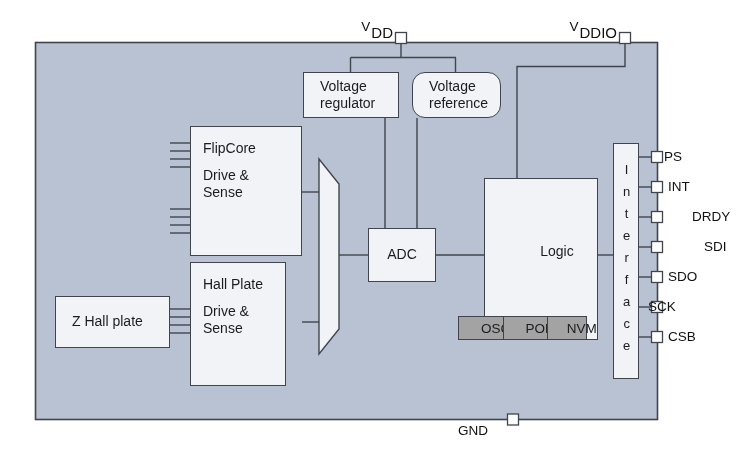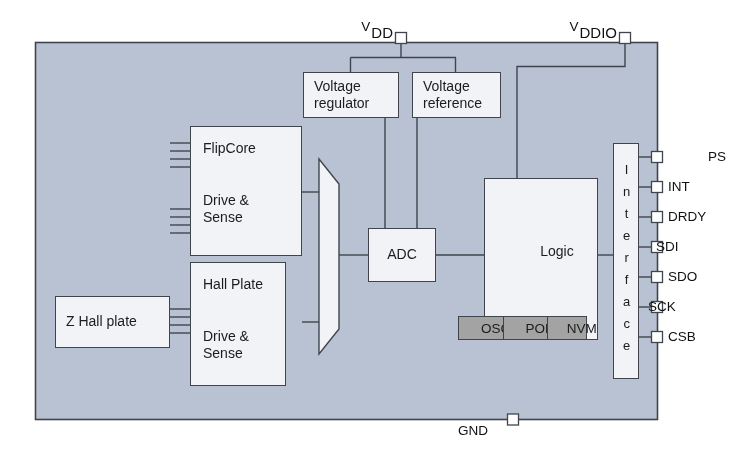--- a/index.html
+++ b/index.html
@@ -1,23 +1,23 @@
 <!DOCTYPE html>
 <html><head>
 <meta charset="utf-8">
 <style>
   html,body{margin:0;padding:0;background:#ffffff;font-family:"Liberation Sans",sans-serif;}
   #stage{position:relative;width:743px;height:449px;background:#ffffff;overflow:hidden;}
   #wires{position:absolute;left:0;top:0;z-index:1;}
   .box{position:absolute;z-index:2;background:#f1f3f7;border:1.4px solid #40454d;
        box-sizing:border-box;color:#1a1c1f;font-size:14px;line-height:1.25;}
   .box.center{display:flex;align-items:center;justify-content:center;text-align:center;}
-  .box.leftpad{display:flex;flex-direction:column;justify-content:center;padding-left:10px;}
+  .box.leftpad{display:flex;flex-direction:column;justify-content:center;padding-left:16px;}
   .ds-title{display:block;padding:13px 0 0 12px;}
-  .ds-sub{display:block;padding-left:12px;margin-top:34px;width:72px;}
+  .ds-sub{display:block;padding-left:12px;margin-top:9px;width:72px;}
   .subbox{position:absolute;z-index:3;background:#a3a3a3;border:1.4px solid #40454d;
           box-sizing:border-box;display:flex;align-items:center;justify-content:center;
           font-size:13.5px;color:#1a1c1f;padding-left:29px;}
   .vtext{display:flex;align-items:center;justify-content:center;
          writing-mode:vertical-lr;text-orientation:upright;letter-spacing:7px;
          font-size:13px;}
   .pinlabel{position:absolute;z-index:4;font-size:13.5px;color:#111;line-height:16px;}
   .pinlabel.right-align{text-align:right;}
   sub.ps{font-size:15px;position:relative;top:3px;left:1px;}
   .wrap95{width:98px;}
@@ -102,21 +102,21 @@
     <span class="ds-sub">Drive &amp; Sense</span>
   </div>
   <div class="box" style="left:190px;top:262px;width:96px;height:124px;">
     <span class="ds-title">Hall Plate</span>
     <span class="ds-sub">Drive &amp; Sense</span>
   </div>
 
   <div class="box leftpad" style="left:303px;top:72px;width:96px;height:46px;">
     <span style="width:70px;">Voltage regulator</span>
   </div>
-  <div class="box leftpad" style="left:412px;top:72px;width:89px;height:46px;">
+  <div class="box leftpad" style="left:412px;top:72px;width:89px;height:46px;border-radius:13px;">
     <span style="width:70px;">Voltage reference</span>
   </div>
 
   <div class="box center" style="left:368px;top:228px;width:68px;height:54px;">
     <span>ADC</span>
   </div>
 
   <div class="box" style="left:484px;top:178px;width:114px;height:162px;display:flex;justify-content:center;align-items:flex-start;padding-top:64px;padding-left:32px;">
     <span>Logic</span>
   </div>
@@ -138,27 +138,27 @@
     <span>V</span><sub class="ps">DD</sub>
   </div>
   <div class="pinlabel right-align" style="left:568px;top:19px;width:48px;">
     <span>V</span><sub class="ps">DDIO</sub>
   </div>
 
   <div class="pinlabel right-align" style="left:448px;top:423px;width:40px;">
     <span>GND</span>
   </div>
 
-  <div class="pinlabel" style="left:708px;top:149px;">
+  <div class="pinlabel" style="left:664px;top:149px;">
     <span>PS</span></div>
   <div class="pinlabel" style="left:668px;top:179px;">
     <span>INT</span></div>
-  <div class="pinlabel" style="left:668px;top:209px;">
+  <div class="pinlabel" style="left:692px;top:209px;">
     <span>DRDY</span></div>
-  <div class="pinlabel" style="left:656px;top:239px;">
+  <div class="pinlabel" style="left:704px;top:239px;">
     <span>SDI</span></div>
   <div class="pinlabel" style="left:668px;top:269px;">
     <span>SDO</span></div>
   <div class="pinlabel" style="left:648px;top:299px;">
     <span>SCK</span></div>
   <div class="pinlabel" style="left:668px;top:329px;">
     <span>CSB</span></div>
 
 </div>
 

